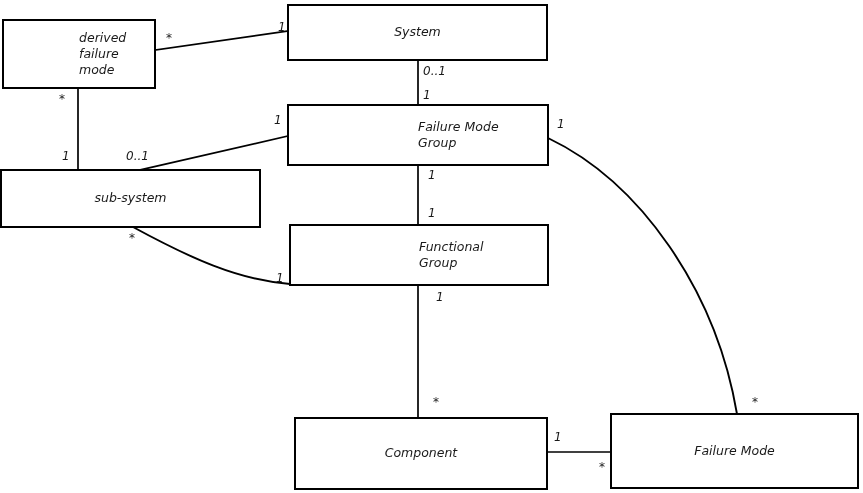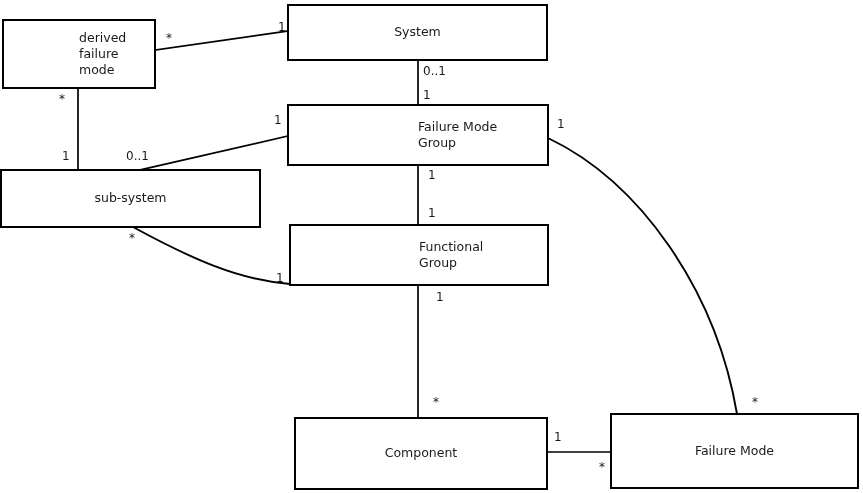--- a/index.html
+++ b/index.html
@@ -11,20 +11,21 @@
     width: 863px;
     height: 493px;
     font-family: "DejaVu Sans", "Liberation Sans", sans-serif;
     overflow: hidden;
   }
   #diagram-root {
     position: relative;
     width: 863px;
     height: 493px;
     background: #ffffff;
+    font-style: italic;
   }
   svg.diagram-canvas {
     position: absolute;
     top: 0;
     left: 0;
     width: 863px;
     height: 493px;
     display: block;
   }
   .class-box-rect {

